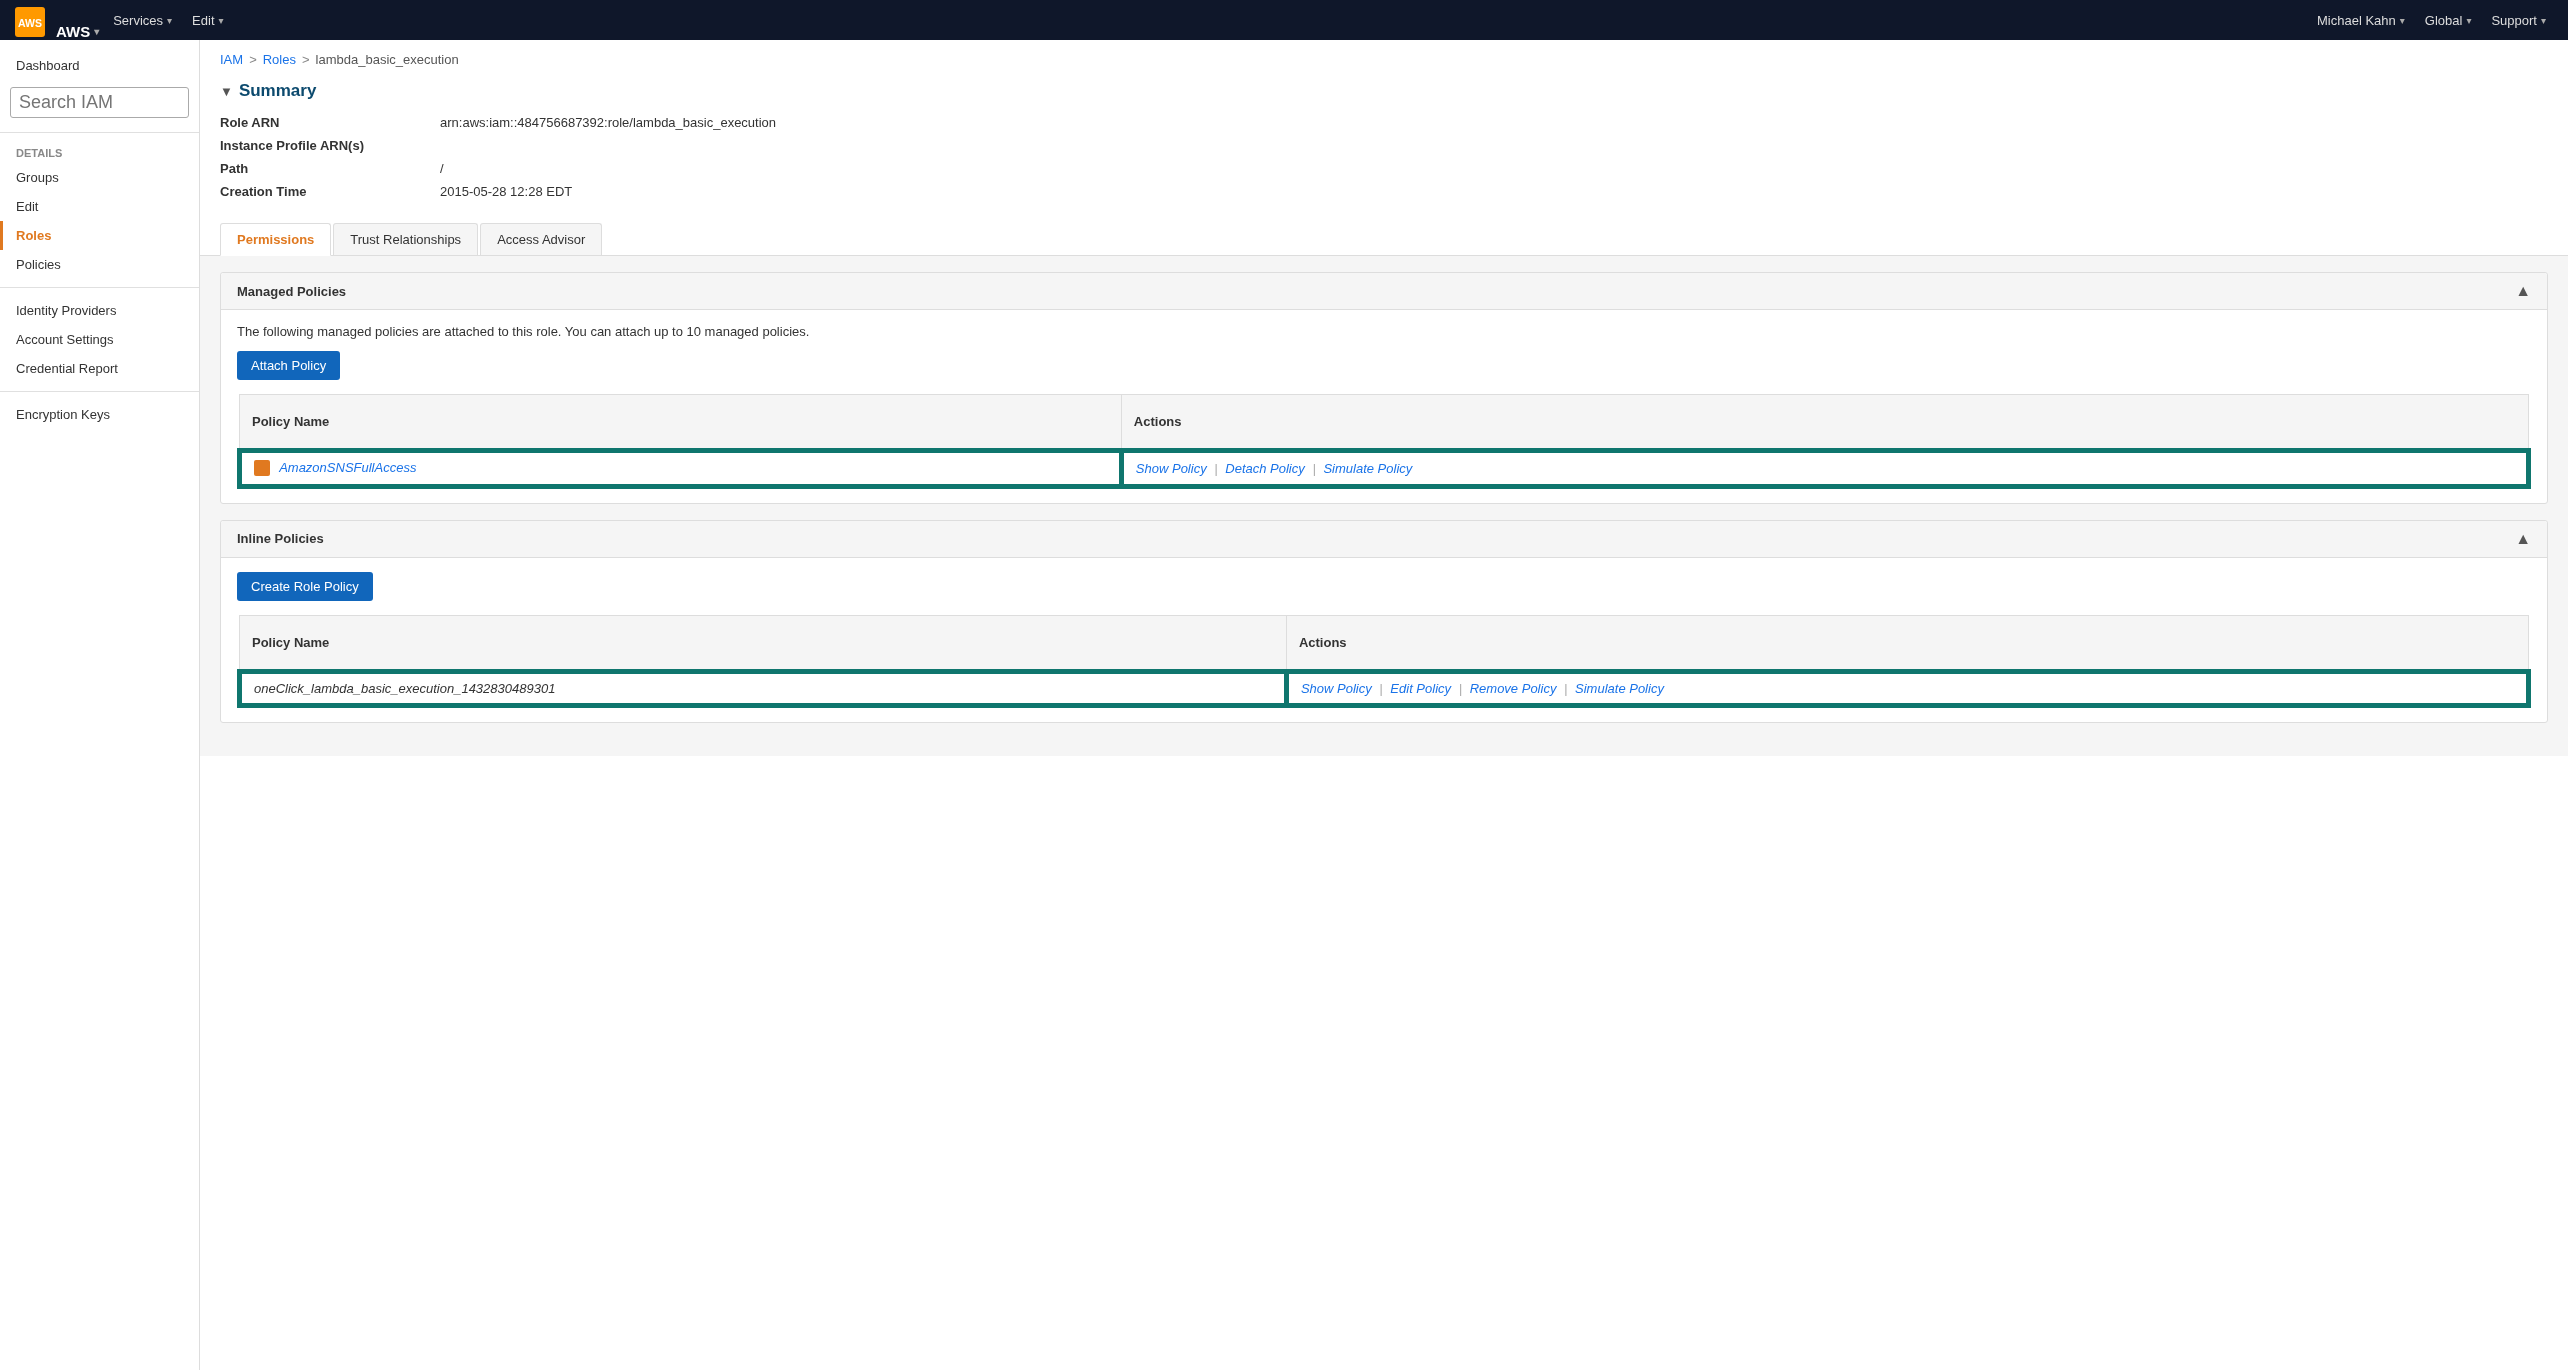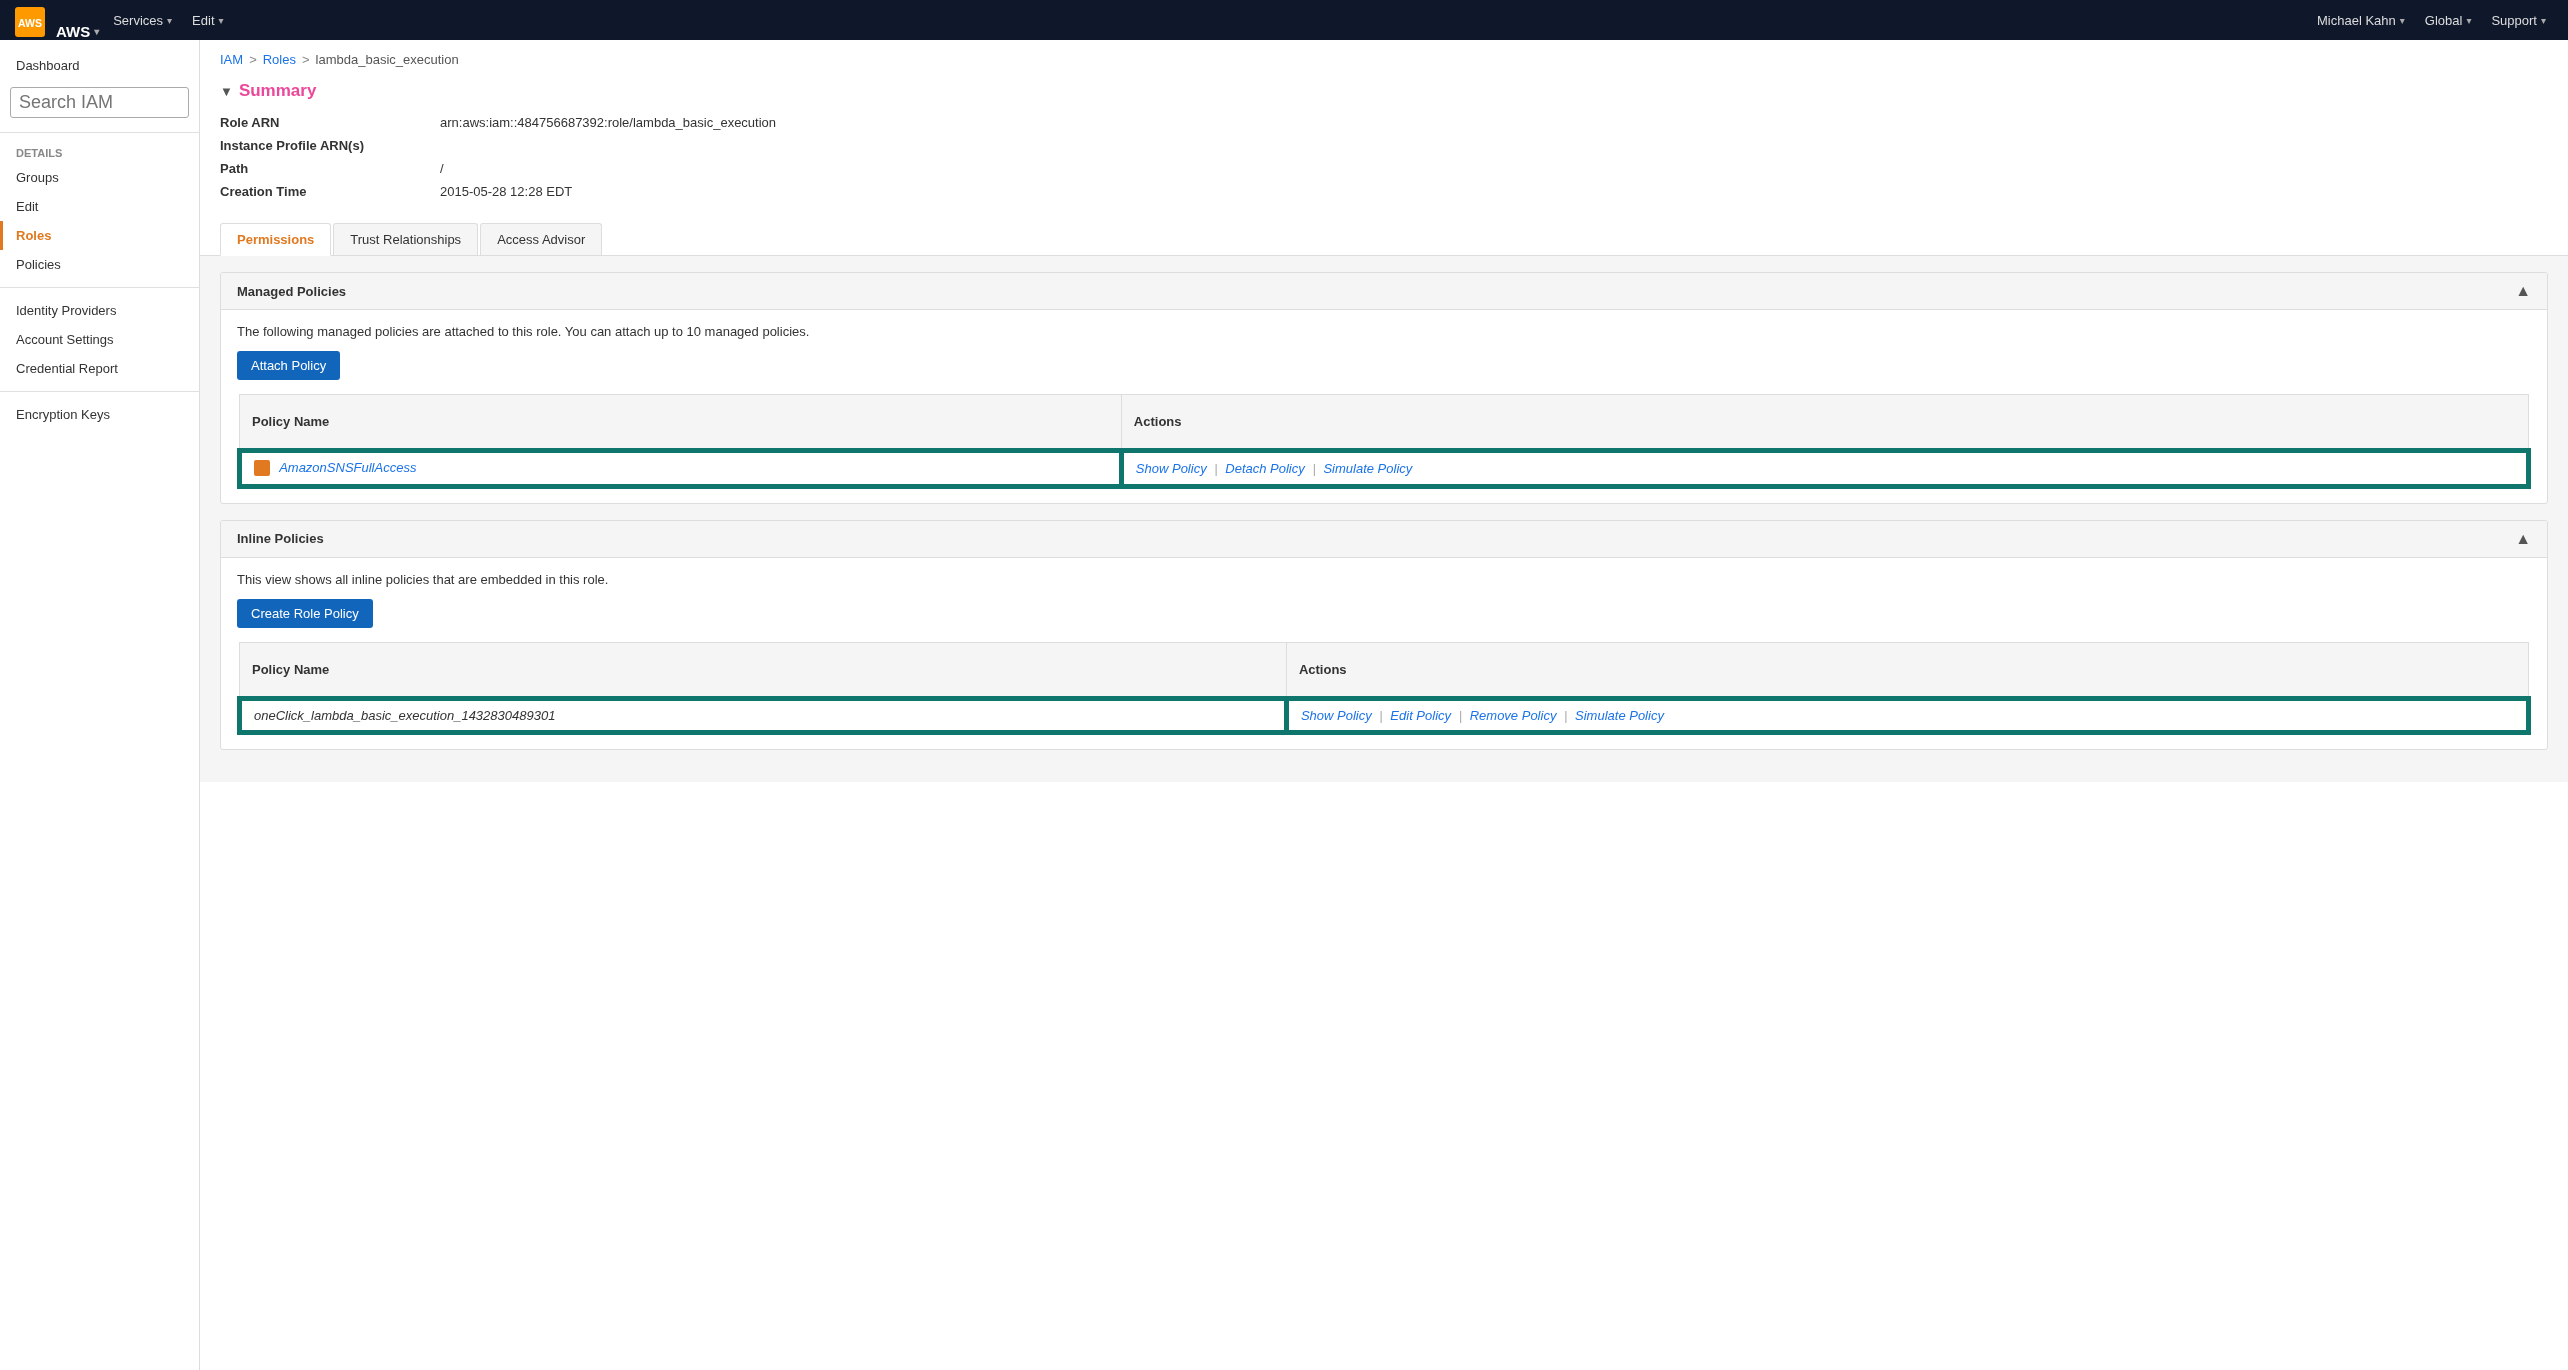--- a/index.html
+++ b/index.html
@@ -143,21 +143,21 @@
       color: #555;
       font-size: 13px;
       cursor: pointer;
       display: flex;
       align-items: center;
       gap: 6px;
     }
     .summary-title {
       font-size: 17px;
       font-weight: bold;
-      color: #ec4899;
+      color: #0c4a6e;
     }
 
     
     .summary-table {
       padding: 0 20px 20px;
     }
     .summary-row {
       display: flex;
       padding: 4px 0;
       font-size: 13px;
@@ -453,21 +453,20 @@
           </table>
         </div>
       </div>
 
       <div class="policy-section">
         <div class="policy-section-header">
           <span class="policy-section-title">Inline Policies</span>
           <span class="collapse-icon">▲</span>
         </div>
         <div class="policy-section-body">
-          <p class="policy-desc">This view shows all inline policies that are embedded in this role.</p>
           <button class="btn-blue">Create Role Policy</button>
           <table class="policy-table">
             <thead>
               <tr>
                 <th>Policy Name</th>
                 <th>Actions</th>
               </tr>
             </thead>
             <tbody>
               <tr>

